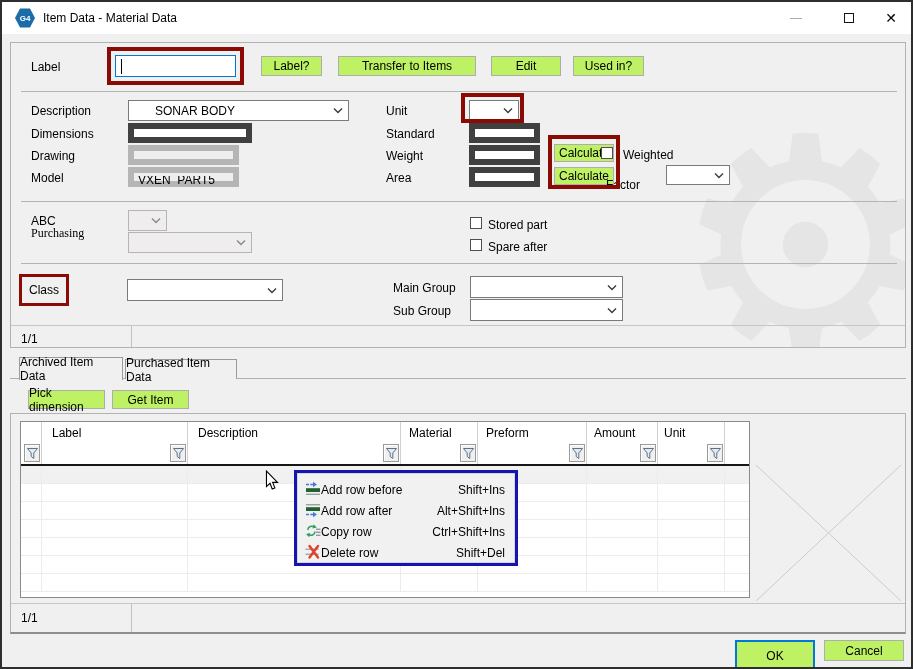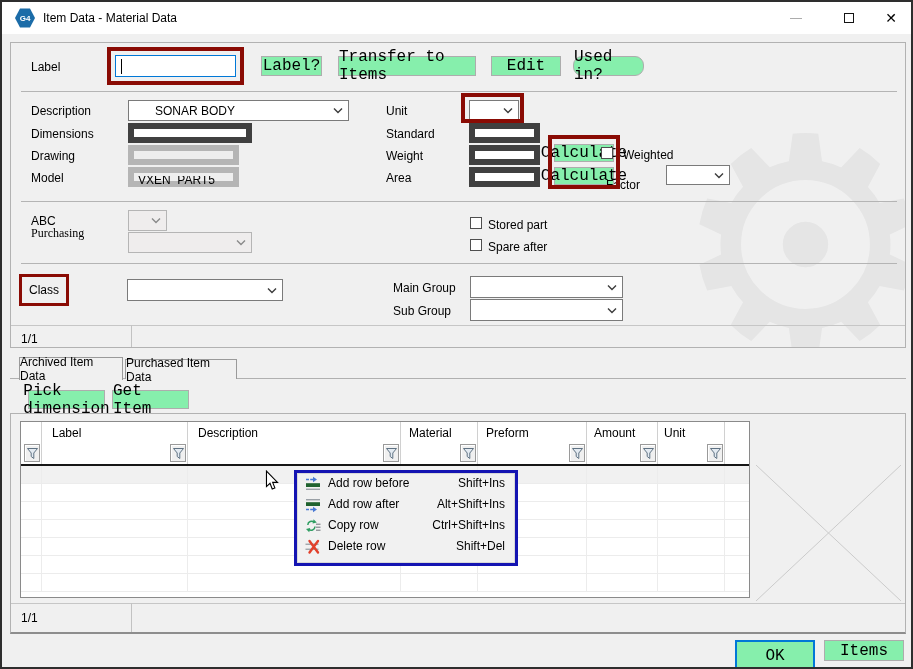--- a/index.html
+++ b/index.html
@@ -24,21 +24,21 @@
   .panel { border:1px solid #b2b2b2; background:#f0f0f0; overflow:hidden; }
   .sep { background:#b4b4b4; height:1px; }
   .vdiv { background:#c2c2c2; width:1px; }
   
   .tbox { background:#fff; border:6px solid #404040; }
   .tbox.ro { background:#eeeeee; border-color:#b5b5b5; }
   .tbox input, .valtext { border:none; outline:none; background:transparent; font-family:"Liberation Sans",sans-serif; font-size:12px; width:100%; height:100%; padding:2px 4px; }
   .combo { background:#fff; border:1px solid #7a7a7a; display:flex; align-items:center; padding-left:4px; }
   .combo .chev { margin-left:auto; margin-right:5px; display:flex; }
   .combo.disabled { background:#efeded; border-color:#b5b5b5; }
-  .btn { background:#86efac; border:1px solid #adadad; display:flex; align-items:center; justify-content:center; font-size:16px; cursor:default;font-family:Liberation Mono, monospace; }
+  .btn { background:#bef264; border:1px solid #adadad; display:flex; align-items:center; justify-content:center; font-size:12px; cursor:default; }
   .btn.default { border:2px solid #0078d7; }
   .cb { background:#fff; border:1px solid #4f4f4f; width:12px; height:12px; }
   .focusbox { border:1px solid #0078d7; background:#fff; }
   .caret { position:absolute; left:5px; top:3px; width:1px; height:15px; background:#000; }
   
   .ann-red { border:4px solid #8a0b04; background:transparent; z-index:20; pointer-events:none; }
   .ann-red.thin { border-width:3px; }
   .ann-blue { border:3px solid #1414b2; z-index:30; }
   
   .tab { position:absolute; background:#f0f0f0; border:1px solid #9a9a9a; border-bottom:none; display:flex; align-items:center; justify-content:center; font-size:12px; }
@@ -48,21 +48,21 @@
   .grid-header { border-bottom:2px solid #161616; height:44px; background:#fff; }
   .gh { position:relative; border-right:1px solid #d0d0d0; }
   .gh-label { position:absolute; left:10px; top:4px; font-size:12px; }
   .funnel-btn { position:absolute; right:1px; bottom:2px; width:16px; height:18px; background:#f0f0f0;
     border:1px solid #9a9a9a; box-shadow: inset 1px 1px 0 #ffffff; display:flex; align-items:center; justify-content:center; padding:0; }
   .g-row { height:18px; border-bottom:1px solid #ececec; }
   .g-row.selected { background:#f1f1f1; }
   .g-cell { border-right:1px solid #ececec; height:100%; }
   
   .menu { background:#f1f1f1; width:100%; height:100%; padding:2px 0; border:1px solid #d8d8d8; }
-  .menu-item { height:21px; display:flex; align-items:flex-start; padding:0 9px 0 7px; gap:7px; }
+  .menu-item { height:21px; display:flex; align-items:flex-end; padding:0 9px 0 7px; }
   .menu-item .mi-label { flex:0 0 auto; }
   .menu-item .mi-short { margin-left:auto; }
   .watermark { position:absolute; font-family:"DejaVu Sans", sans-serif; color:rgba(90,90,90,0.07); pointer-events:none; user-select:none; }
 </style>
 </head>
 <body>
 
 <div class="window">
 
   <div class="titlebar">
@@ -84,21 +84,21 @@
 
     <span class="abs lbl" style="left:20px; top:17px;">Label</span>
     <div class="abs focusbox" style="left:104px; top:12px; width:121px; height:22px;">
       <span class="caret"></span>
       <input class="valtext" value="" style="">
     </div>
     <div class="abs ann-red" style="left:96px; top:4px; width:137px; height:38px;"></div>
     <div class="abs btn" style="left:250px; top:13px; width:61px; height:20px;">Label?</div>
     <div class="abs btn" style="left:327px; top:13px; width:138px; height:20px;">Transfer to Items</div>
     <div class="abs btn" style="left:480px; top:13px; width:70px; height:20px;">Edit</div>
-    <div class="abs btn" style="left:562px; top:13px; width:71px; height:20px;border-radius:9px;">Used in?</div>
+    <div class="abs btn" style="left:562px; top:13px; width:71px; height:20px;">Used in?</div>
     <div class="abs sep" style="left:10px; top:48px; width:876px;"></div>
 
     <span class="abs lbl" style="left:20px; top:61px;">Description</span>
     <div class="abs combo" style="left:117px; top:57px; width:221px; height:21px;padding-left:26px;">
       <span>SONAR BODY</span>
       <span class="chev">
           <svg width="10" height="7">
             <polyline points="1,1.5 5,5.5 9,1.5" fill="none" stroke="#3c3c3c" stroke-width="1.4"></polyline>
           </svg>
         </span>
@@ -411,15 +411,15 @@
         <span class="mi-short">Shift+Del</span>
       </div>
     </div>
   </div>
 
   <svg class="abs" style="left:263px; top:468px; z-index:40;" width="14" height="21" viewBox="0 0 12 19">
     <polygon points="1,1 1,15 4.2,12 6.2,17.2 8.6,16.2 6.6,11.2 11,11.2" fill="#fff" stroke="#000" stroke-width="1"></polygon>
   </svg>
 
   <div class="abs btn default" style="left:733px; top:638px; width:80px; height:32px;">OK</div>
-  <div class="abs btn" style="left:822px; top:638px; width:80px; height:21px;">Items</div>
+  <div class="abs btn" style="left:822px; top:638px; width:80px; height:21px;">Cancel</div>
 
 </div>
 
 </body></html>

